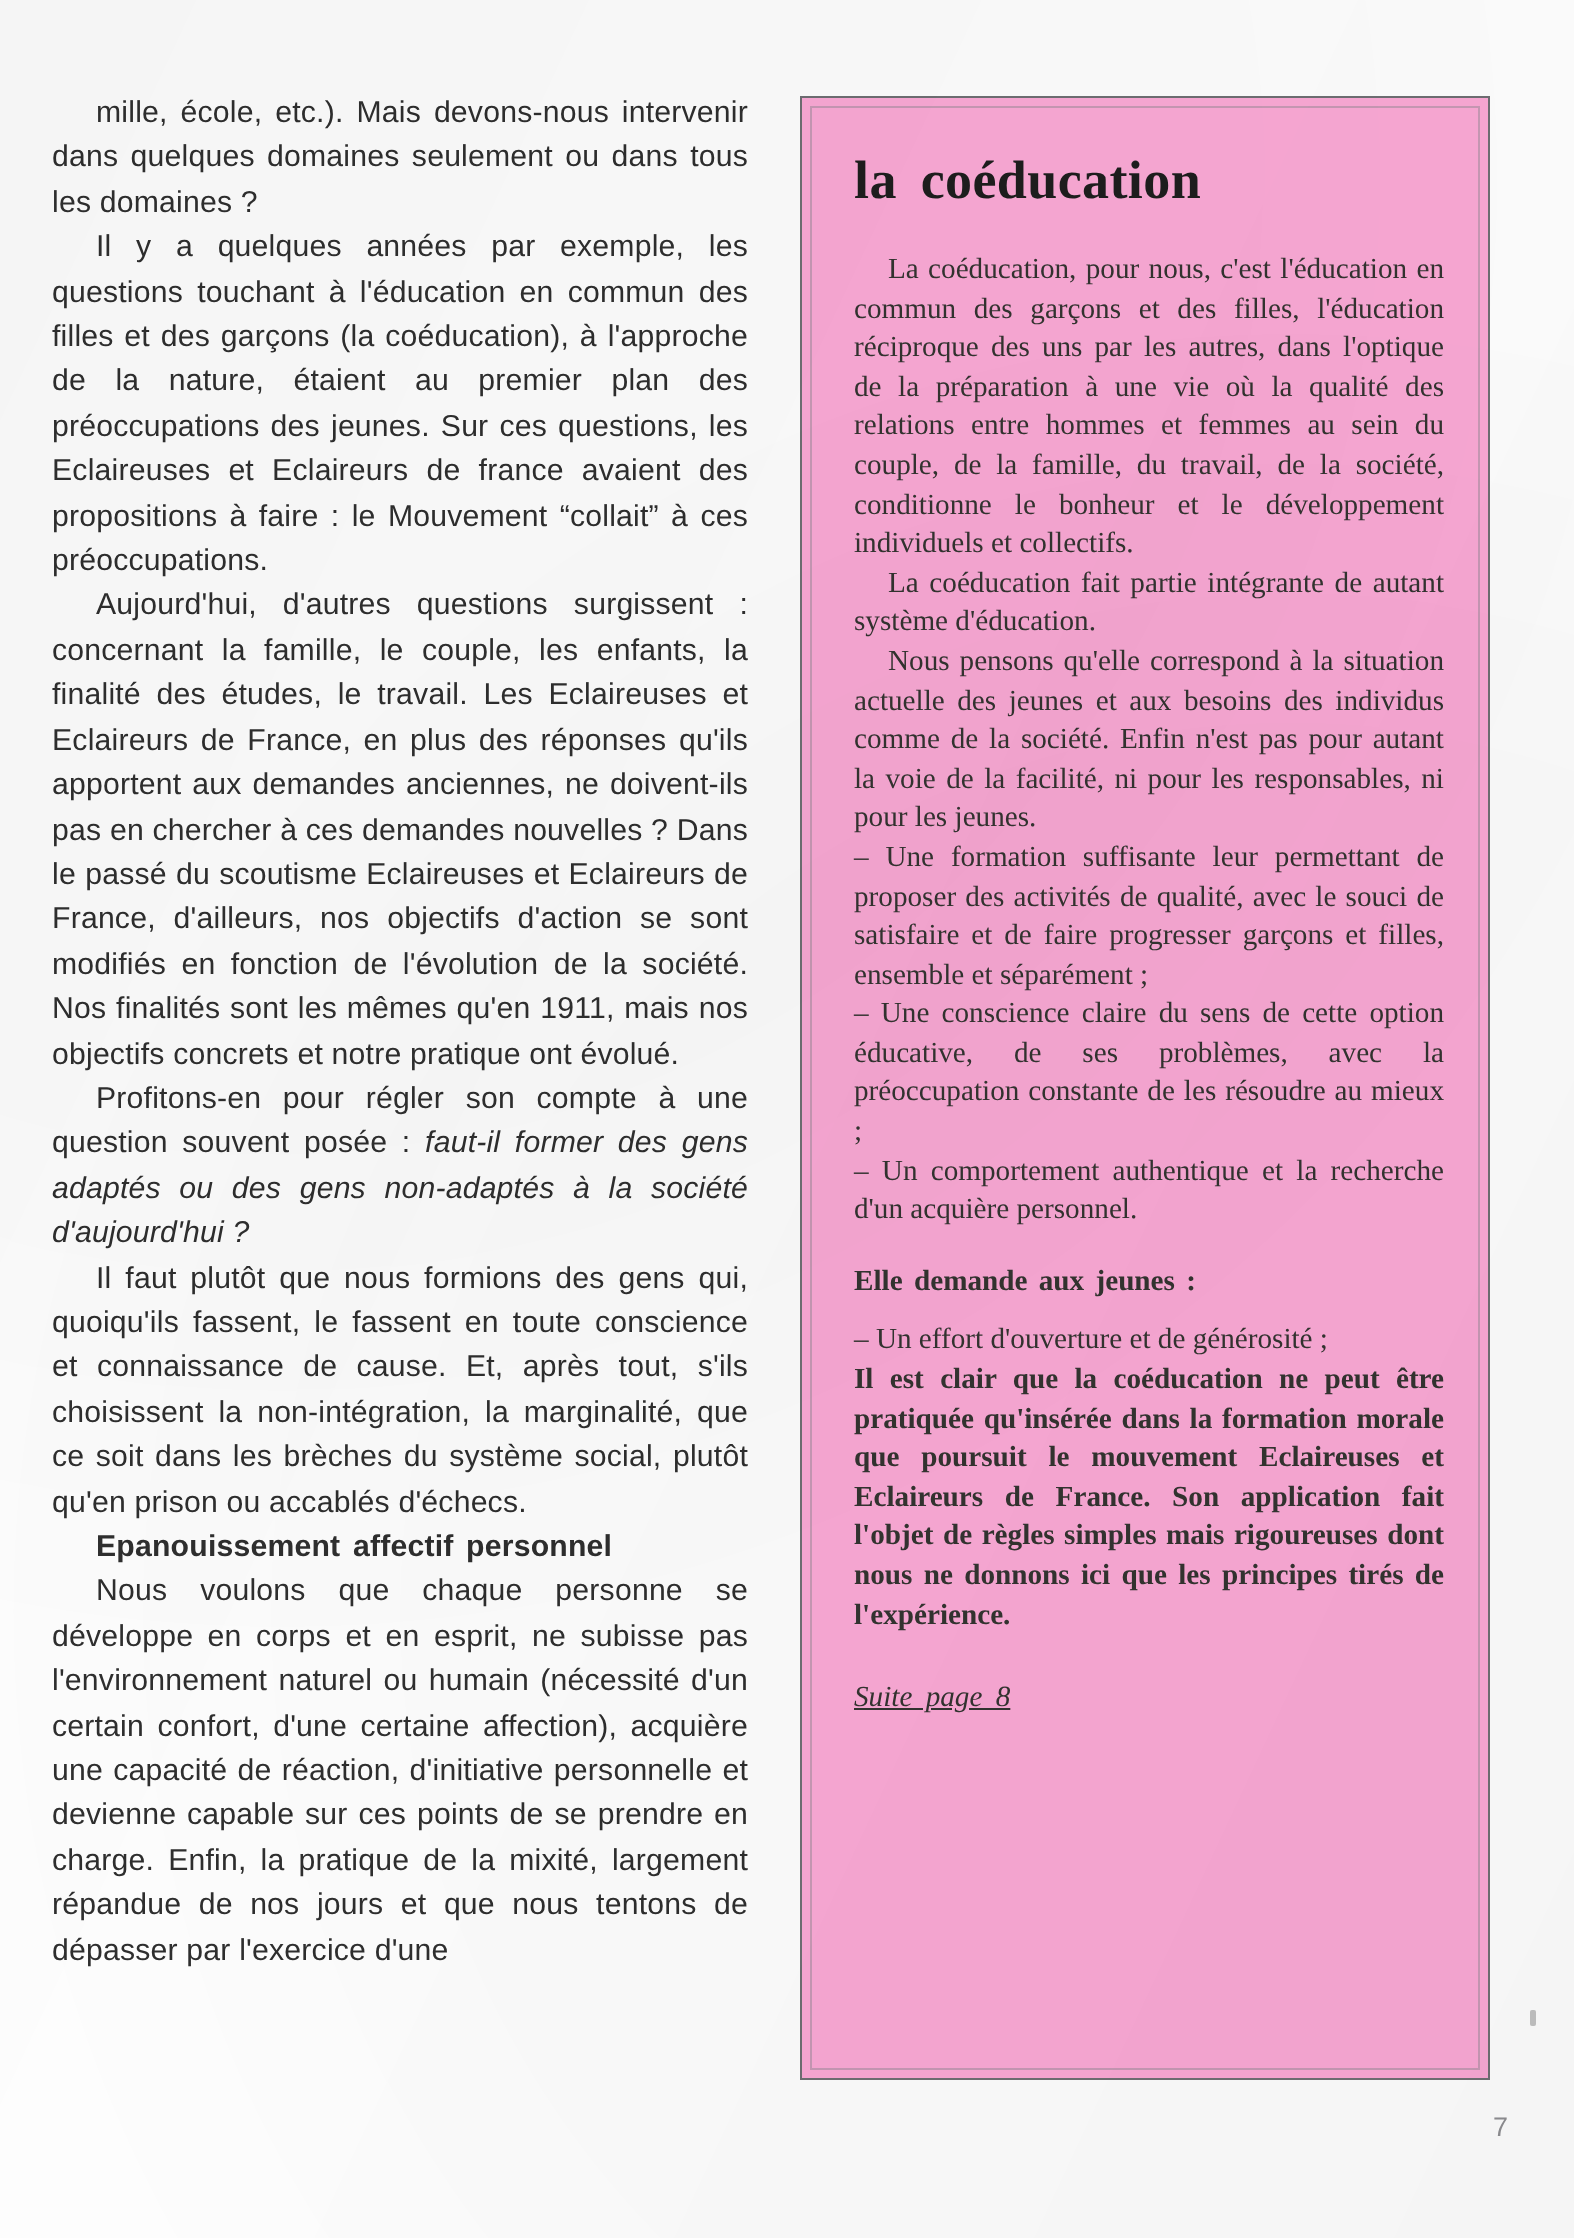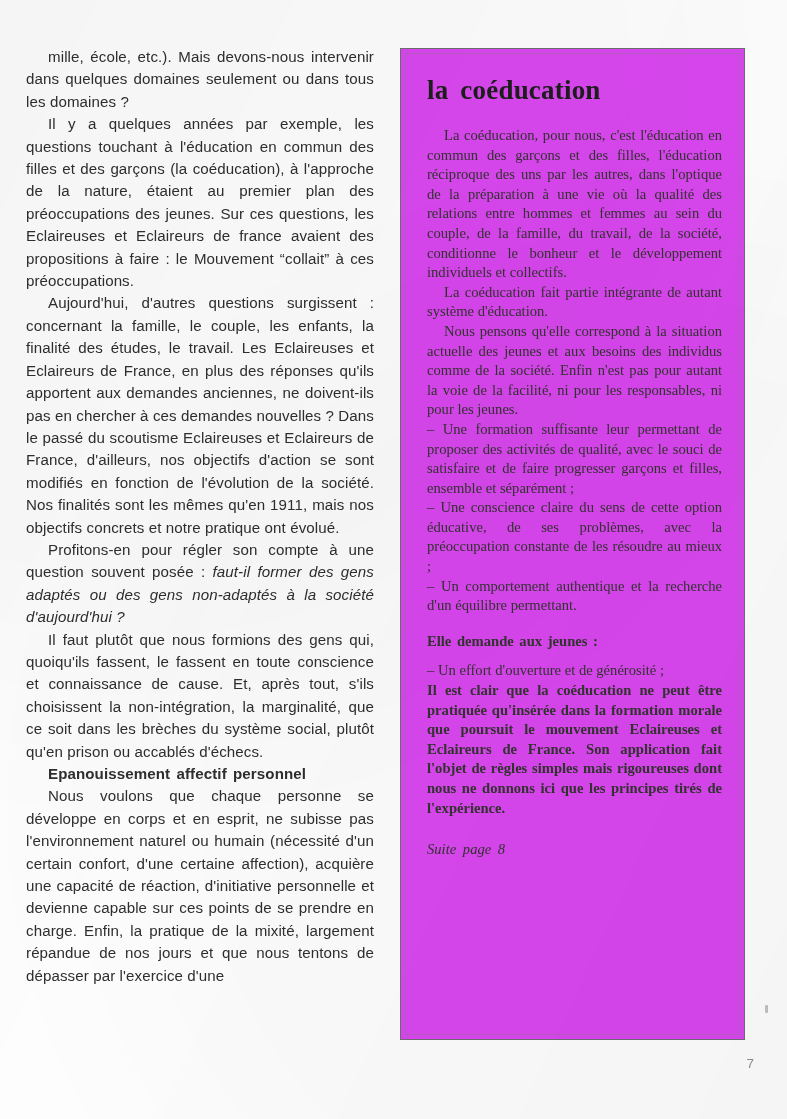--- a/index.html
+++ b/index.html
@@ -69,21 +69,21 @@
 
   
   .side-box {
     position: absolute;
     left: 400px;
     top: 48px;
     width: 345px;
     height: 992px;
     box-sizing: border-box;
     border: 1.5px solid #6e6e72;
-    background: #d946ef;
+    background: #f9a8d4;
   }
   .side-box::after {
     
     content: "";
     position: absolute;
     inset: 4px;
     border: 1px solid rgba(130,130,135,.42);
     pointer-events: none;
   }
   .side-inner {
@@ -127,20 +127,21 @@
     word-spacing: 1px;
   }
   .side-continue {
     margin-top: 22px !important;
     text-indent: 0 !important;
     text-align: right;
     font-style: italic;
     font-size: 15px;
     word-spacing: 3px;
     color: #2b2b2b;
+    text-decoration: underline;
   }
 
   
   .folio {
     position: absolute;
     right: 33px;
     top: 1056px;
     font-family: "Liberation Sans", sans-serif;
     font-size: 13.5px;
     color: #8e8e92;
@@ -180,21 +181,21 @@
 
       <div class="side-title">la  coéducation</div>
 
       <p>La coéducation, pour nous, c'est l'éducation en commun des garçons et des filles, l'éducation réciproque des uns par les autres, dans l'optique de la préparation à une vie où la qualité des relations entre hommes et femmes au sein du couple, de la famille, du travail, de la société, conditionne le bonheur et le développement individuels et collectifs.</p>
       <p>La coéducation fait partie intégrante de autant système d'éducation.</p>
       <p>Nous pensons qu'elle correspond à la situation actuelle des jeunes et aux besoins des individus comme de la société. Enfin n'est pas pour autant la voie de la facilité, ni pour les responsables, ni pour les jeunes.</p>
 
 
       <p class="dash">– Une formation suffisante leur permettant de proposer des activités de qualité, avec le souci de satisfaire et de faire progresser garçons et filles, ensemble et séparément ;</p>
       <p class="dash">– Une conscience claire du sens de cette option éducative, de ses problèmes, avec la préoccupation constante de les résoudre au mieux ;</p>
-      <p class="dash">– Un comportement authentique et la recherche d'un équilibre permettant.</p>
+      <p class="dash">– Un comportement authentique et la recherche d'un acquière personnel.</p>
 
       <p class="side-sub">Elle demande aux jeunes :</p>
 
       <p class="dash">– Un effort d'ouverture et de générosité ;</p>
 
       <p class="flush">Il est clair que la coéducation ne peut être pratiquée qu'insérée dans la formation morale que poursuit le mouvement Eclaireuses et Eclaireurs de France. Son application fait l'objet de règles simples mais rigoureuses dont nous ne donnons ici que les principes tirés de l'expérience.</p>
 
 
       <p class="side-continue">Suite page 8</p>
     </div>

